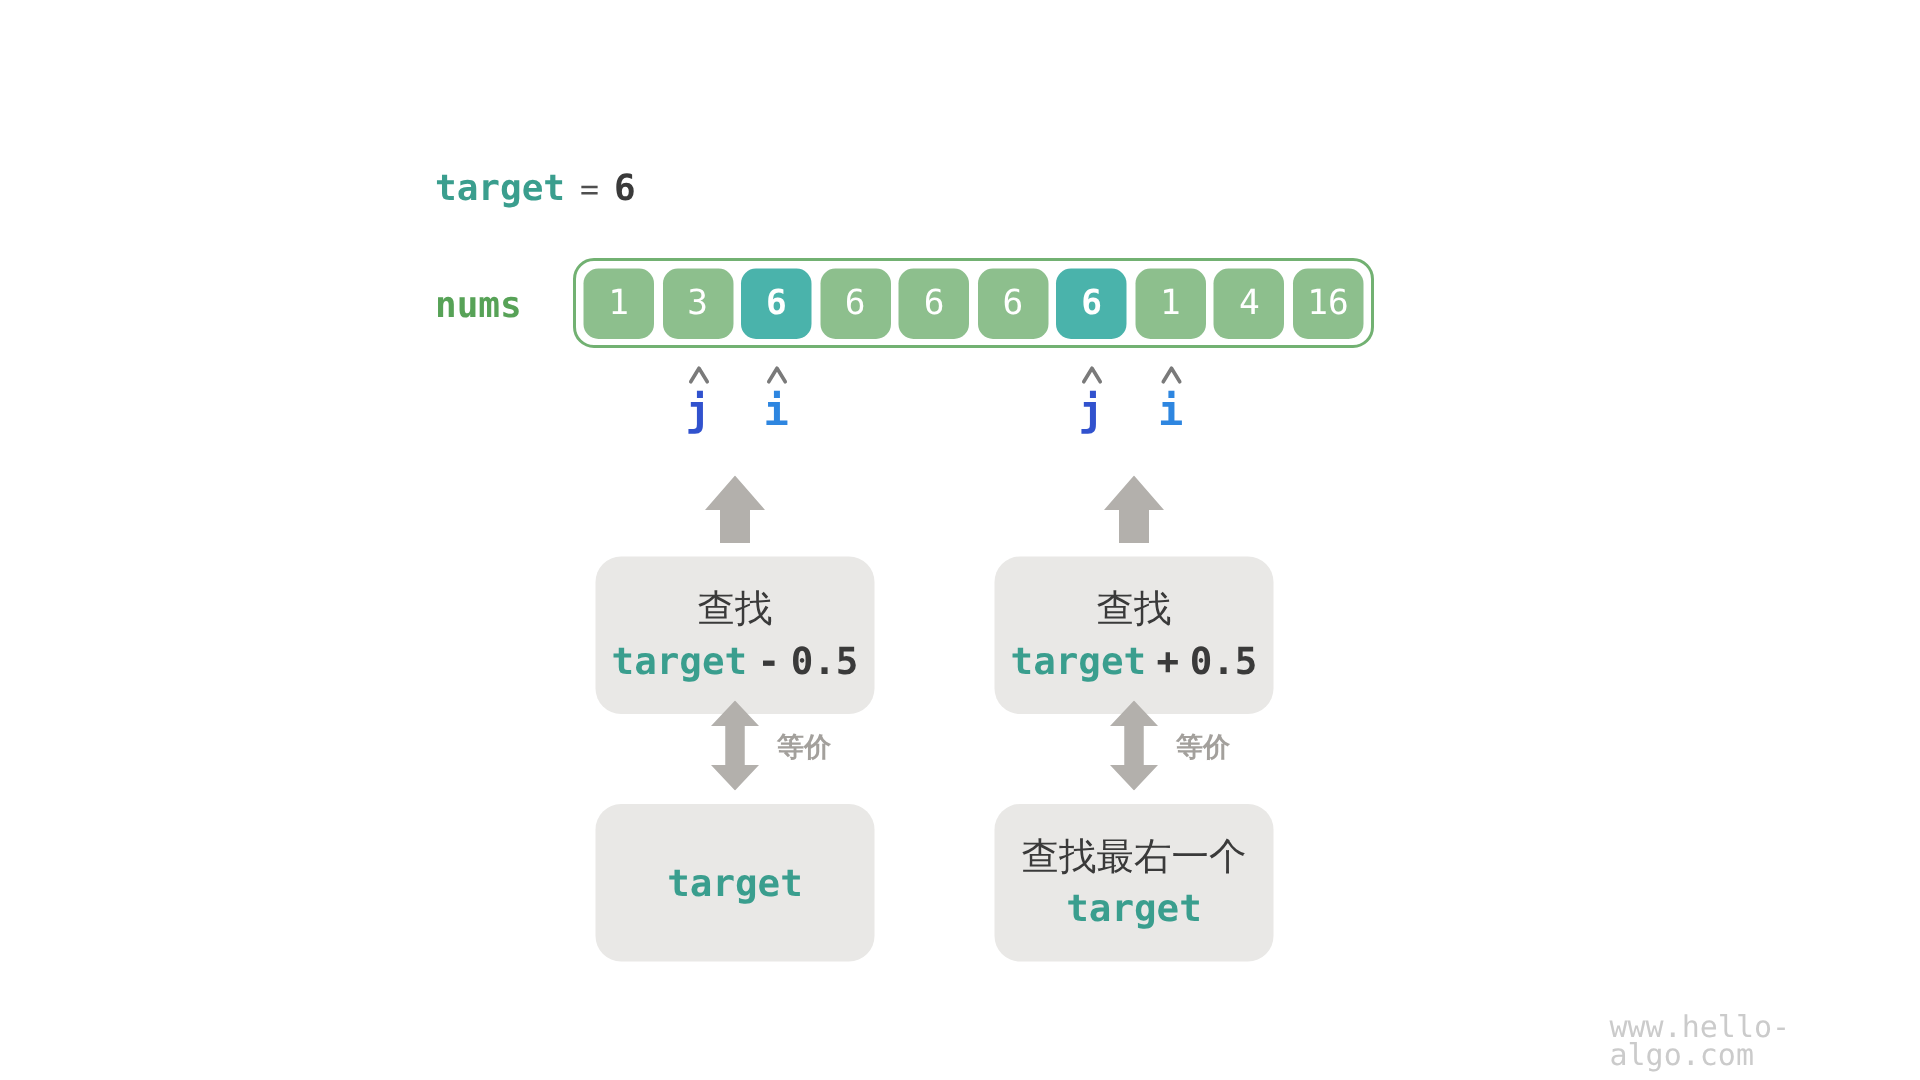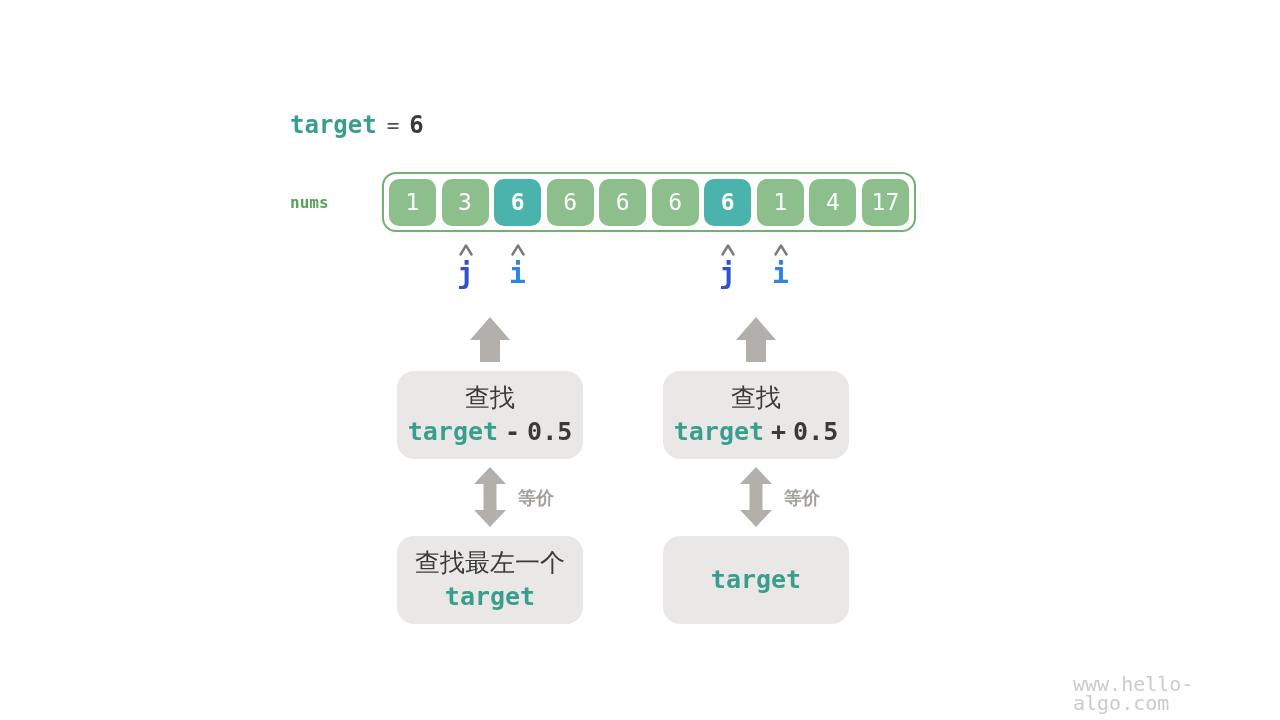--- a/index.html
+++ b/index.html
@@ -32,21 +32,21 @@
     margin: 0 10px;
   }
 
   
   .nums-label {
     position: absolute;
     left: 290px;
     top: 188px;
     font-family: "DejaVu Sans Mono", monospace;
     font-weight: 700;
-    font-size: 16px;
+    font-size: 24px;
     line-height: 30px;
     color: var(--green-label);
   }
 
   
   .array {
     position: absolute;
     left: 382px;
     top: 172px;
     width: 534px;
@@ -106,21 +106,21 @@
     transform: translateX(-50%);
     top: 0;
     width: 40px;
     height: 45px;
     fill: var(--arrow-gray);
   }
   .gbox {
     position: absolute;
     left: 0;
     width: 186px;
-    height: 88px;
+    height: 105px;
     background: var(--box-bg);
     border-radius: 17px;
     display: flex;
     flex-direction: column;
     align-items: center;
     justify-content: center;
     gap: 4px;
   }
   .search-box { top: 54px; }
   .result-box { top: 219px; }
@@ -184,41 +184,40 @@
   <div class="array">
       <div class="cell">1</div>
       <div class="cell">3</div>
       <div class="cell hl">6</div>
       <div class="cell">6</div>
       <div class="cell">6</div>
       <div class="cell">6</div>
       <div class="cell hl">6</div>
       <div class="cell">1</div>
       <div class="cell">4</div>
-      <div class="cell">17</div>
+      <div class="cell">16</div>
     </div>
 
   <div class="column col-left">
     <svg class="up-arrow" viewBox="0 0 40 45">
       <polygon points="20,0 40,23 30,23 30,45 10,45 10,23 0,23"></polygon>
     </svg>
     <div class="gbox search-box">
       <div class="zh">查找</div>
       <div class="codeline bold">
         <span class="code teal">target</span>
         <span class="code dark op">-</span>
         <span class="code dark">0.5</span>
       </div>
     </div>
     <svg class="equiv-arrow" viewBox="0 0 32 60">
       <polygon points="16,0 32,17 22.5,17 22.5,43 32,43 16,60 0,43 9.5,43 9.5,17 0,17"></polygon>
     </svg>
     <div class="equiv-label">等价</div>
     <div class="gbox result-box">
-      <div class="zh">查找最左一个</div>
       <div class="codeline bold">
         <span class="code teal">target</span>
       </div>
     </div>
   </div>
 
   <div class="column col-right">
     <svg class="up-arrow" viewBox="0 0 40 45">
       <polygon points="20,0 40,23 30,23 30,45 10,45 10,23 0,23"></polygon>
     </svg>
@@ -228,20 +227,21 @@
         <span class="code teal">target</span>
         <span class="code dark op">+</span>
         <span class="code dark">0.5</span>
       </div>
     </div>
     <svg class="equiv-arrow" viewBox="0 0 32 60">
       <polygon points="16,0 32,17 22.5,17 22.5,43 32,43 16,60 0,43 9.5,43 9.5,17 0,17"></polygon>
     </svg>
     <div class="equiv-label">等价</div>
     <div class="gbox result-box">
+      <div class="zh">查找最右一个</div>
       <div class="codeline bold">
         <span class="code teal">target</span>
       </div>
     </div>
   </div>
 
   <div class="watermark">www.hello-algo.com</div>
 
 <svg class="caret" viewBox="0 0 16 14" style="left: 457.5px;">
       <path d="M2.5 11.5 L8 2.5 L13.5 11.5"></path>

